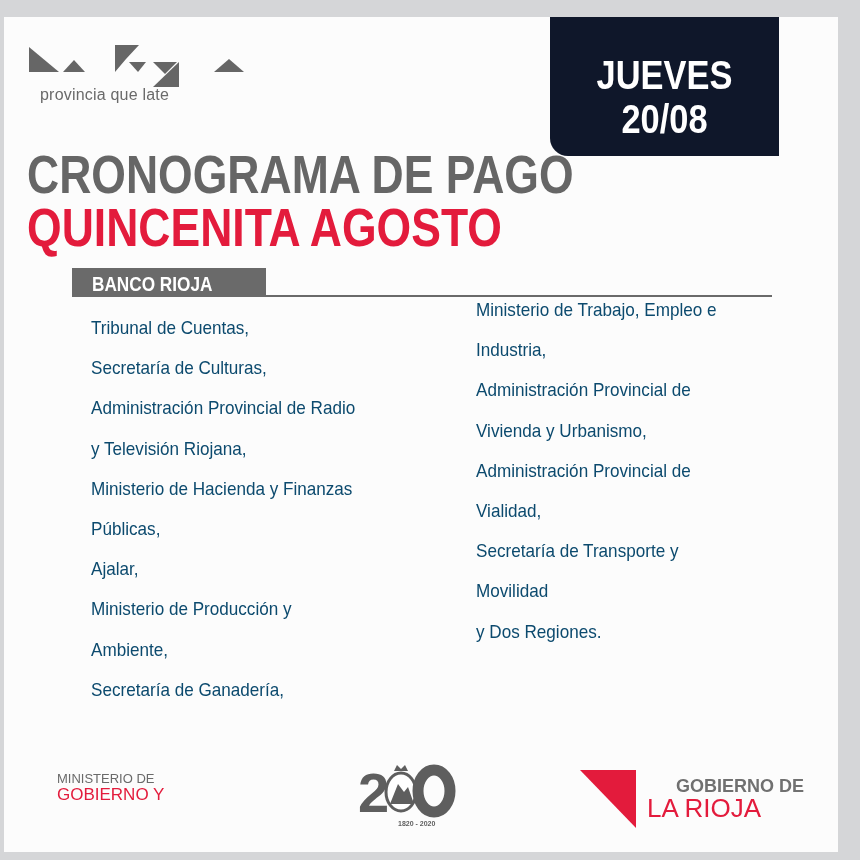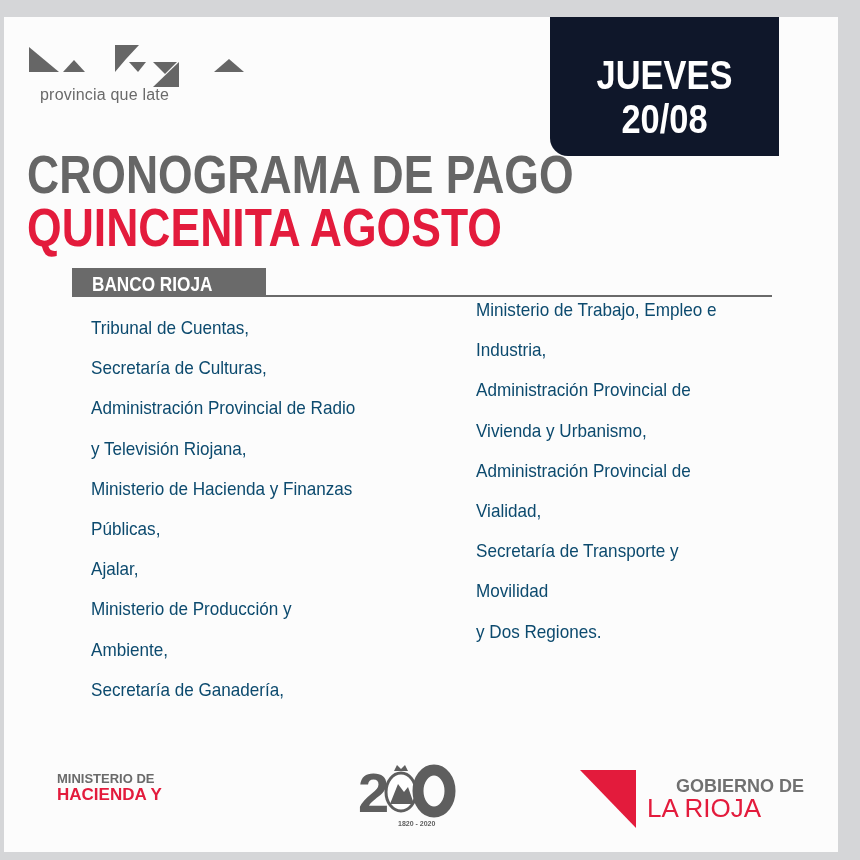--- a/index.html
+++ b/index.html
@@ -12,21 +12,21 @@
   .date-num { position:absolute; top:82px; left:0; right:0; font-size:40px; font-weight:bold; line-height:40px; transform:scaleX(0.86); }
   .title1 { position:absolute; left:27px; top:148px; font-size:53px; font-weight:bold; color:#666; line-height:54px; transform:scaleX(0.84); transform-origin:left; white-space:nowrap; }
   .title2 { position:absolute; left:27px; top:201px; font-size:53px; font-weight:bold; color:#e31b3c; line-height:54px; transform:scaleX(0.84); transform-origin:left; white-space:nowrap; }
   .bank-tab { position:absolute; left:72px; top:268px; width:194px; height:29px; background:#6a6a6a; }
   .bank-label { position:absolute; left:92px; top:273px; font-size:20px; font-weight:bold; color:#fff; transform:scaleX(0.86); transform-origin:left; white-space:nowrap; }
   .bank-line { position:absolute; left:72px; top:295px; width:700px; height:2px; background:#6a6a6a; }
   .col { position:absolute; font-size:19px; color:#0c4a6e; line-height:40.2px; }
   .col div { transform:scaleX(0.9); transform-origin:left; white-space:nowrap; }
   .col-left { left:91px; top:308px; }
   .col-right { left:476px; top:290px; }
-  .ministry { position:absolute; left:57px; top:771px; font-weight:bold; }
+  .ministry { position:absolute; left:57px; top:771px; font-weight:normal; }
   .ministry .m1 { font-size:13px; color:#6a6a6a; line-height:15px; }
   .ministry .m2, .ministry .m3 { font-size:17px; color:#e31b3c; line-height:18px; }
   .bicentenario { position:absolute; left:358px; top:760px; width:100px; height:70px; }
   .gob { position:absolute; left:578px; top:768px; }
   .gob-mark { position:absolute; left:0; top:0; width:60px; height:60px; }
   .gob-t1 { position:absolute; left:69px; top:8px; font-size:18px; font-weight:bold; color:#707070; white-space:nowrap;margin-left:29px; }
   .gob-t2 { position:absolute; left:69px; top:25px; font-size:26px; font-weight:normal; color:#e31b3c; white-space:nowrap; }
 </style>
 </head>
 <body>
@@ -76,21 +76,21 @@
   <div>Vivienda y Urbanismo,</div>
   <div>Administración Provincial de</div>
   <div>Vialidad,</div>
   <div>Secretaría de Transporte y</div>
   <div>Movilidad</div>
   <div>y Dos Regiones.</div>
 </div>
 
 <div class="ministry">
   <div class="m1">MINISTERIO DE</div>
-  <div class="m2">HACIENDA Y</div>
+  <div class="m2">GOBIERNO Y</div>
 </div>
 
 <svg class="bicentenario" viewBox="0 0 100 70">
   <text x="0" y="52" font-family="Liberation Sans, sans-serif" font-weight="bold" font-size="56" fill="#5e5e5e">2</text>
   <ellipse cx="43" cy="32" rx="15" ry="19" fill="#fff" stroke="#5e5e5e" stroke-width="3"></ellipse>
   <polygon points="32,44 40,24 46,32 50,27 56,44" fill="#5e5e5e"></polygon>
   <polygon points="36,11 39,5 43,9 47,5 50,11" fill="#5e5e5e"></polygon>
   <ellipse cx="76" cy="31" rx="16" ry="21" fill="none" stroke="#5e5e5e" stroke-width="11"></ellipse>
   <text x="40" y="66" font-family="Liberation Sans, sans-serif" font-weight="bold" font-size="7" fill="#5e5e5e">1820 - 2020</text>
 </svg>

